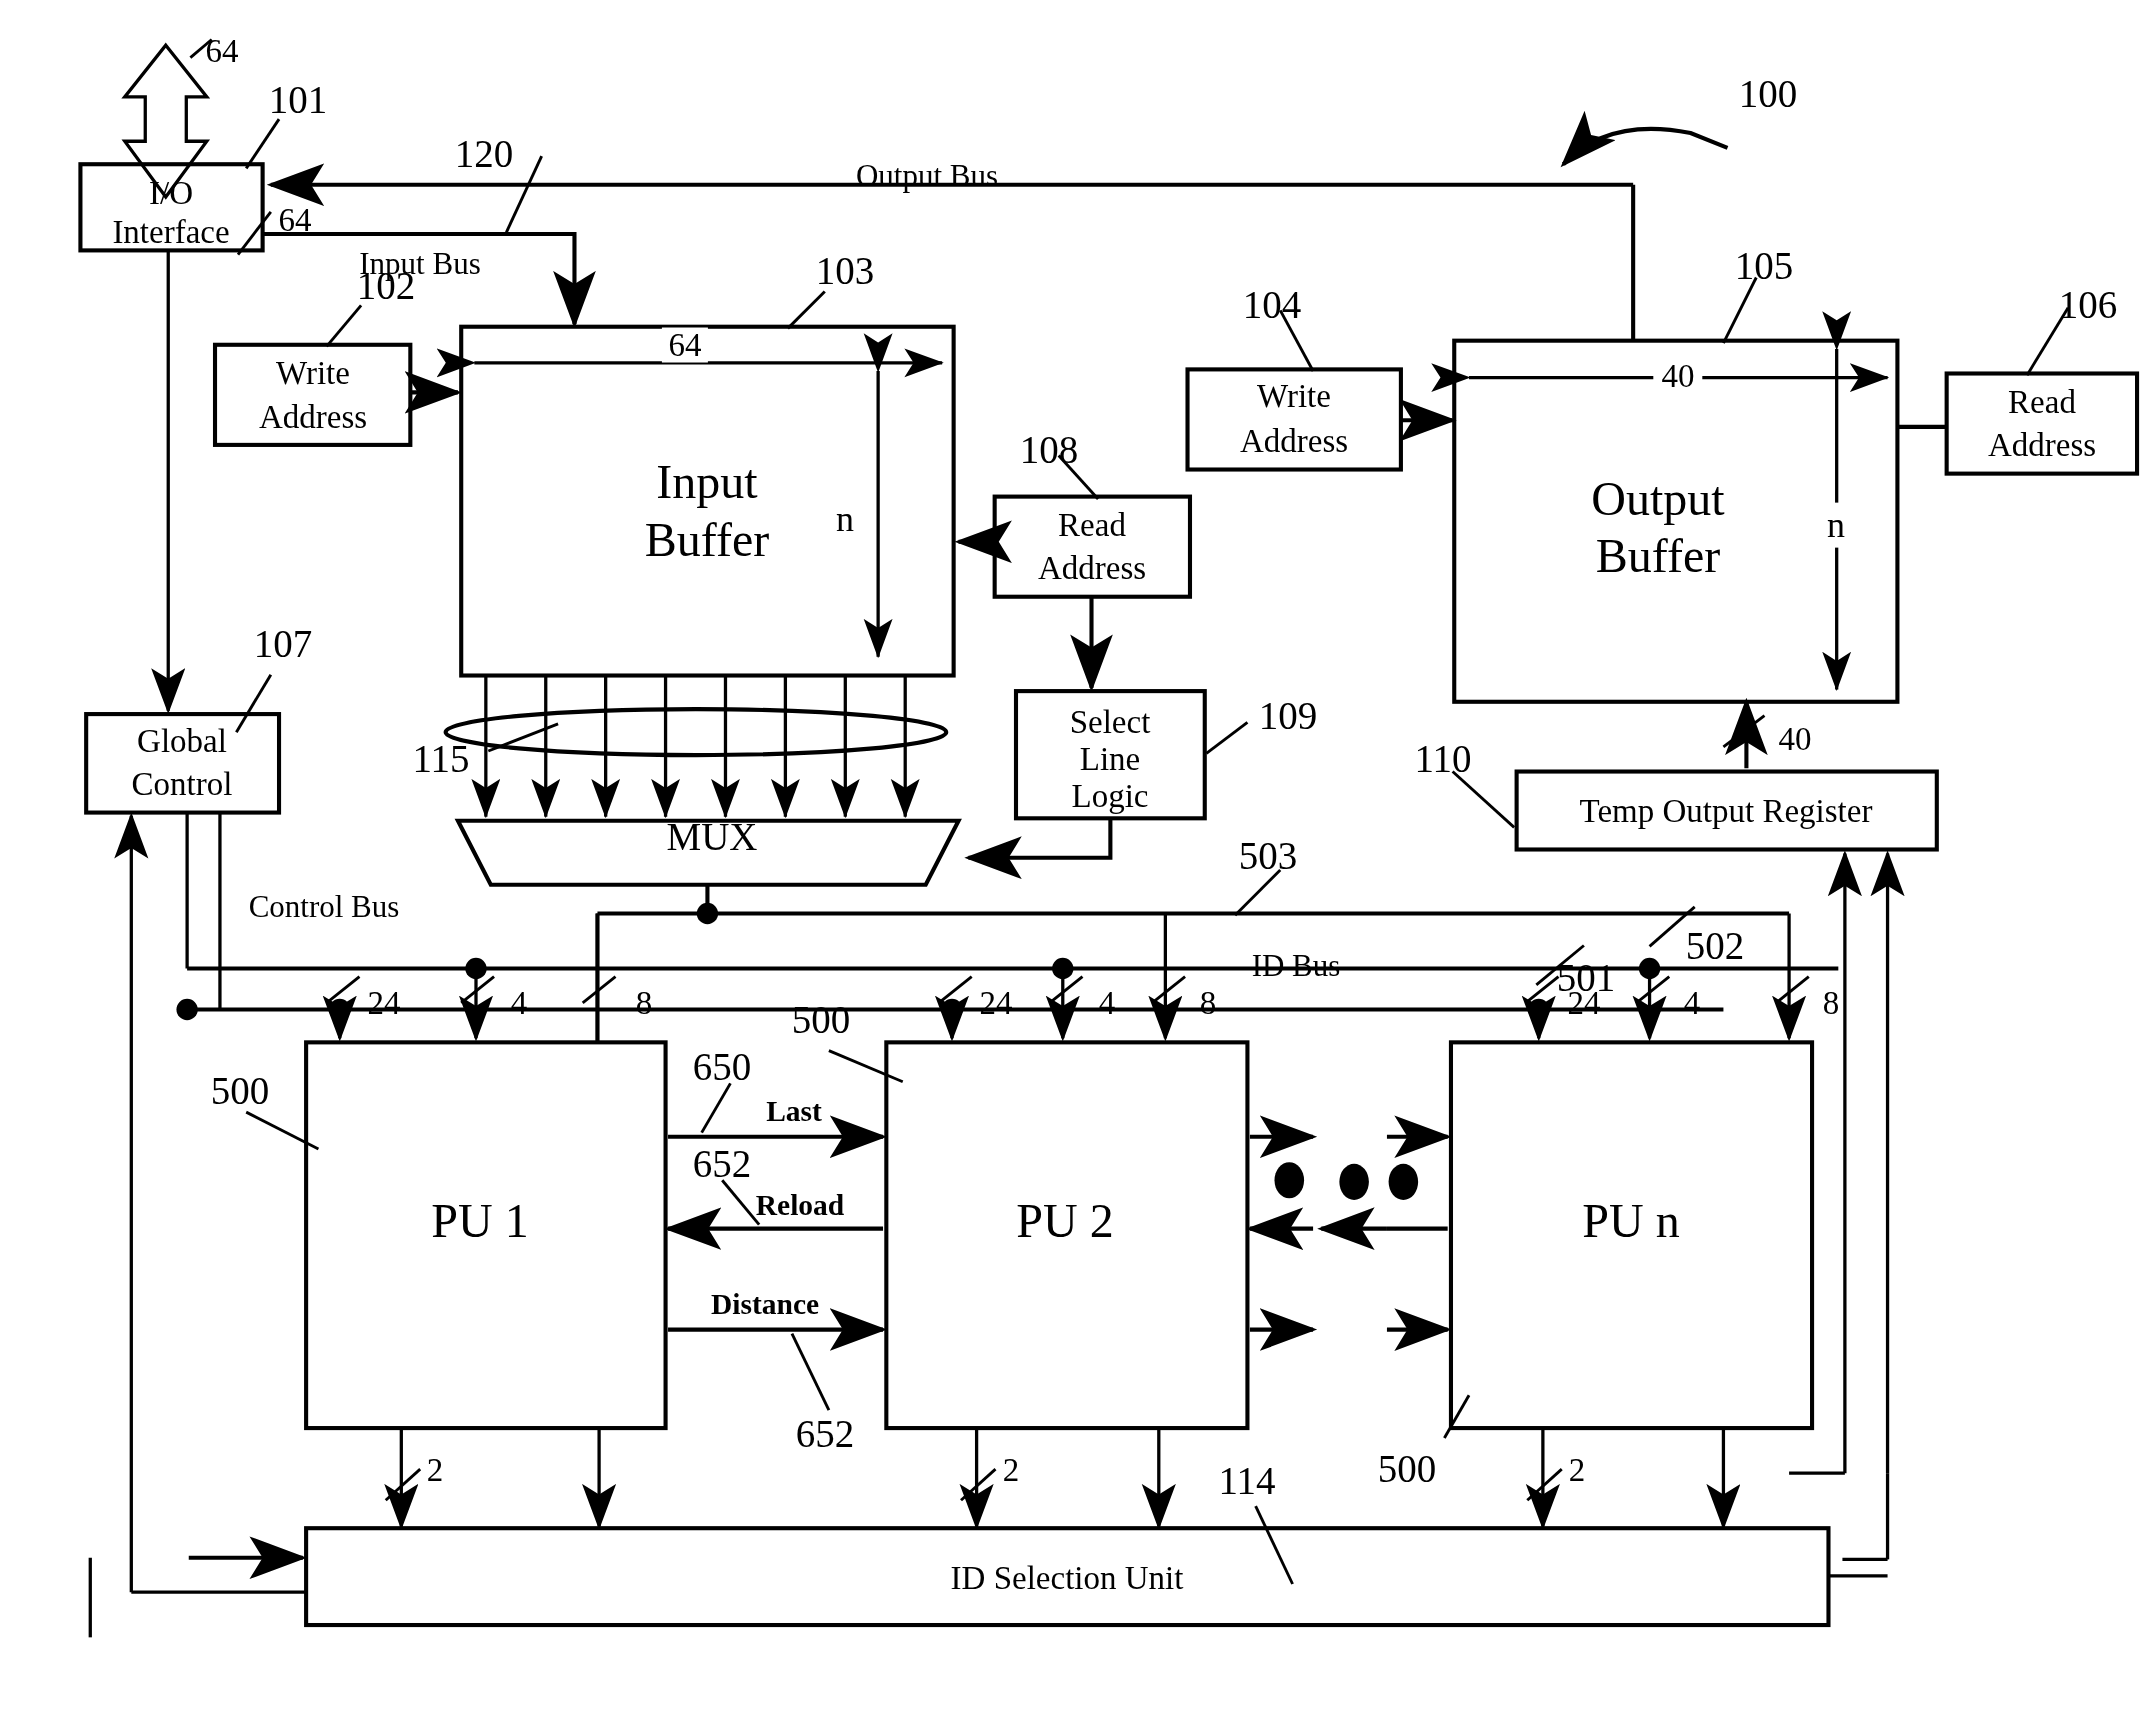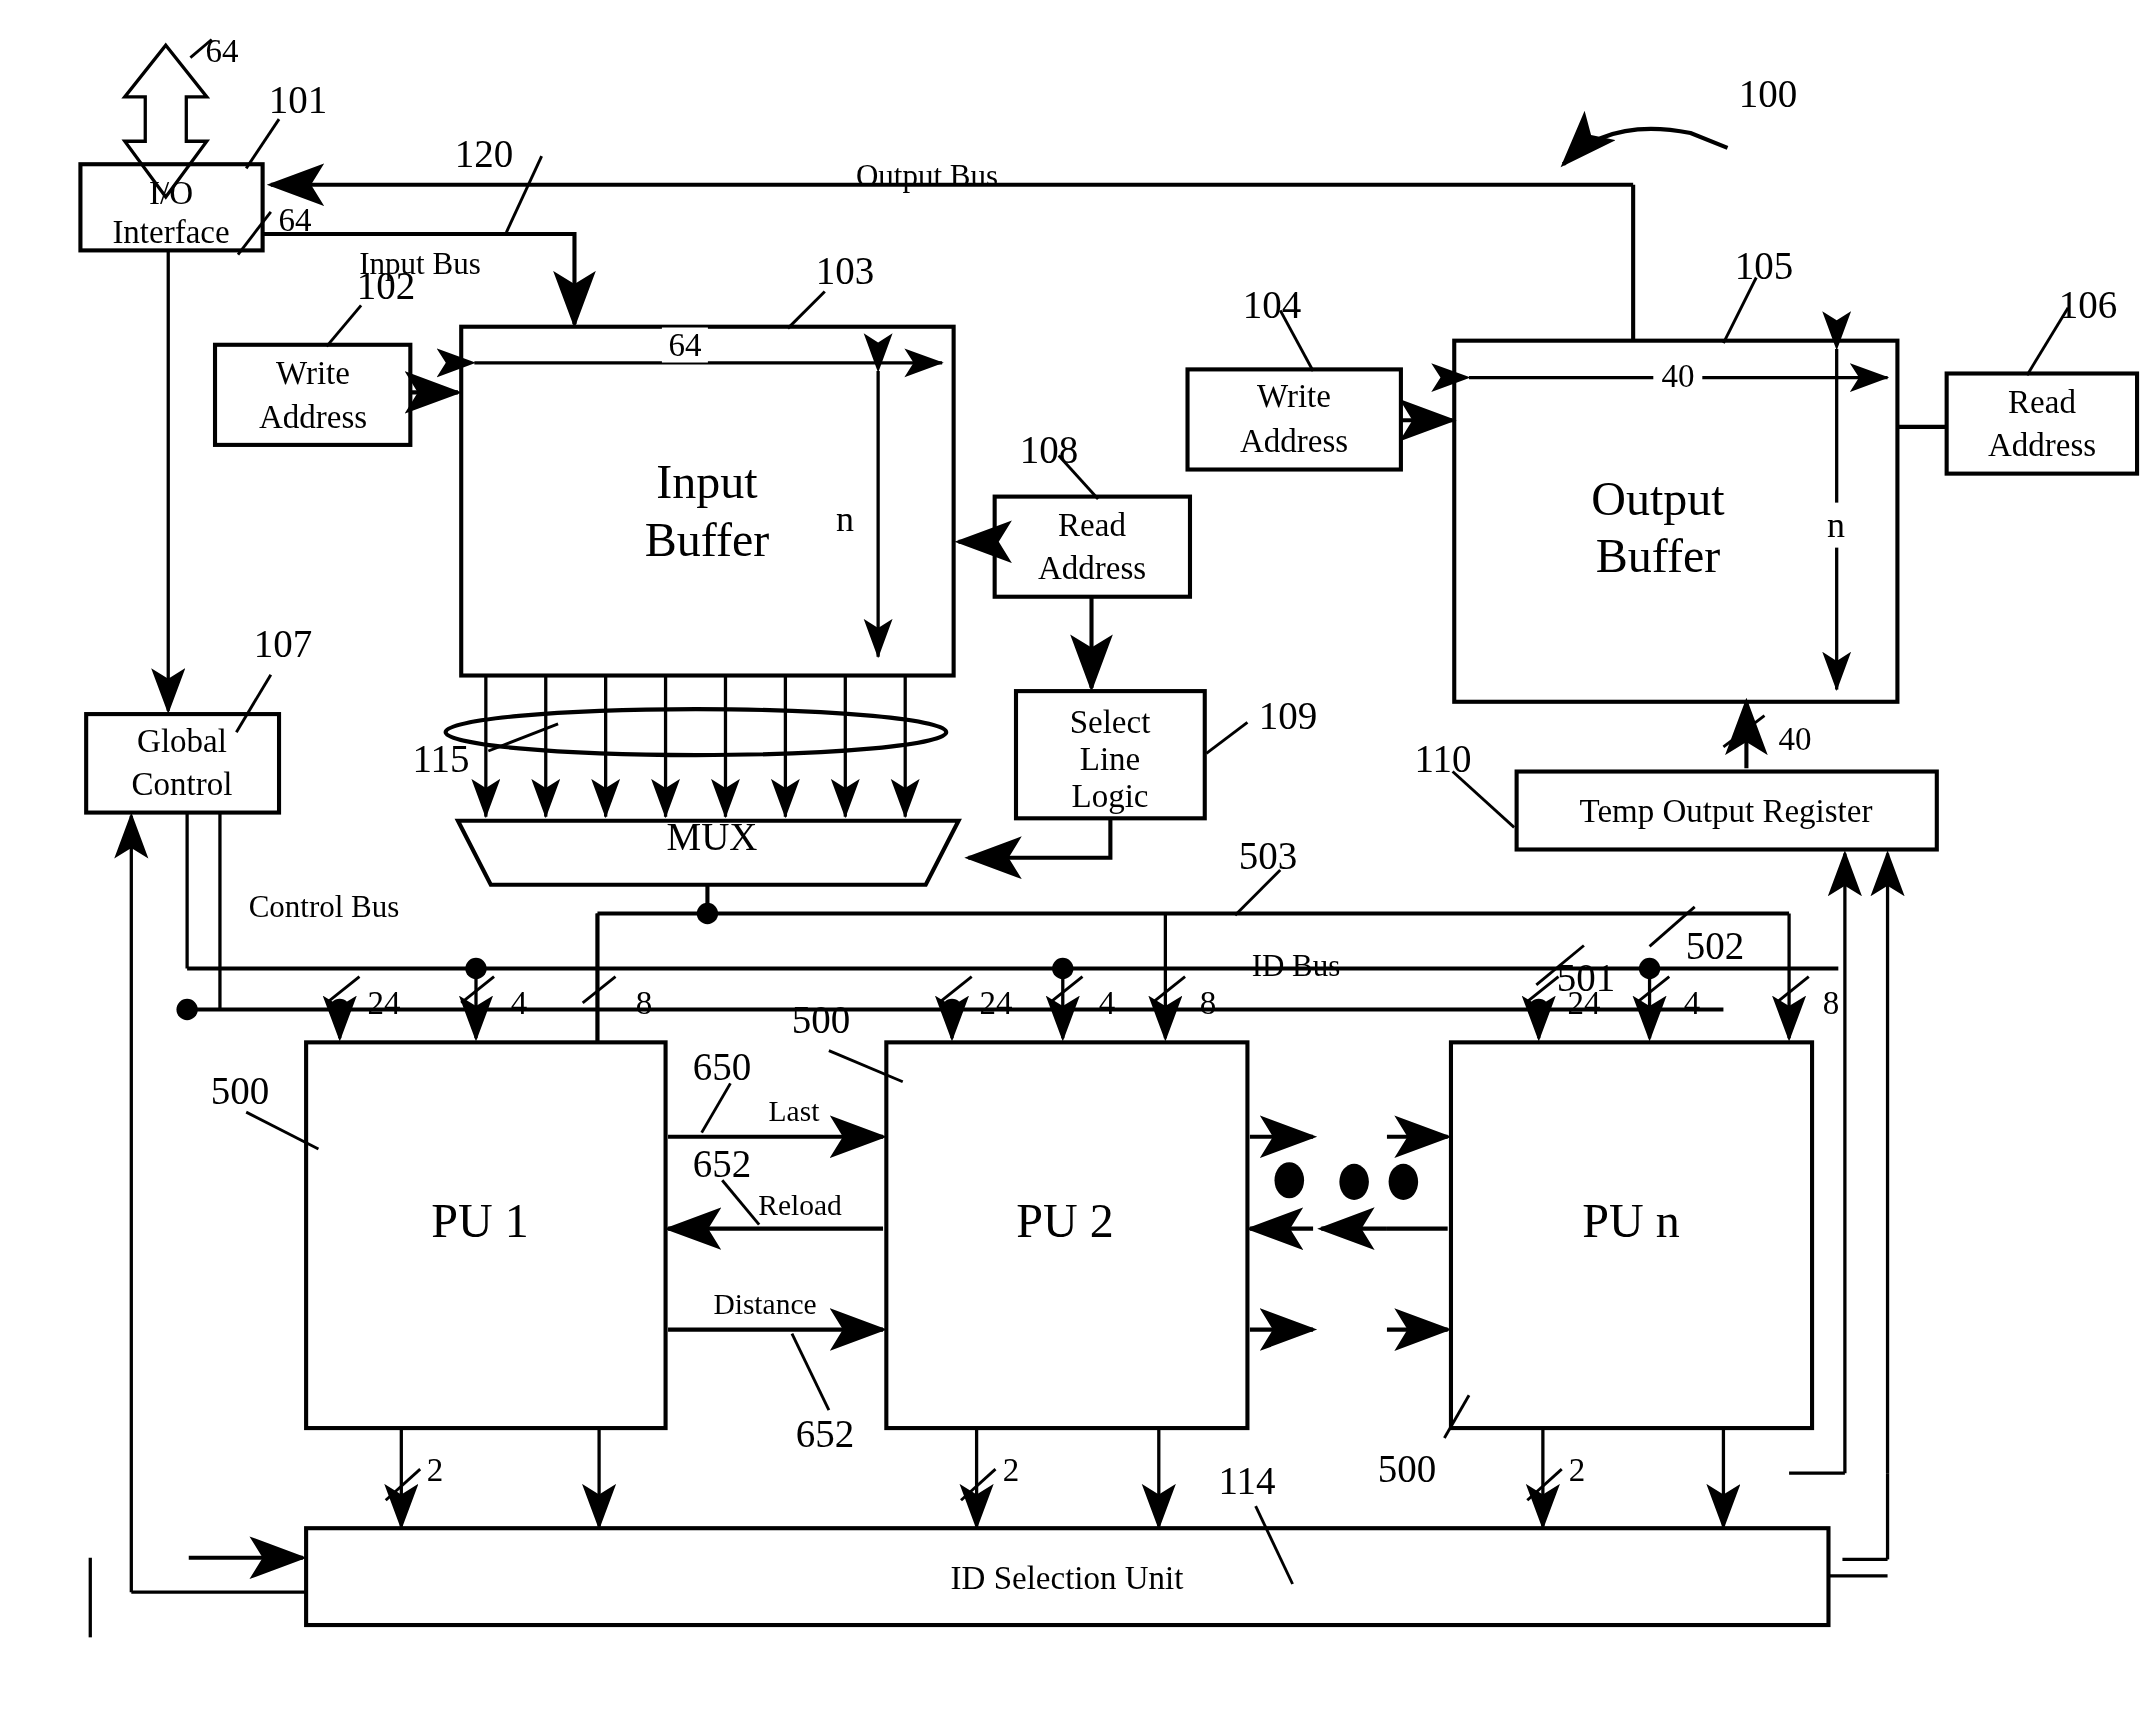--- a/index.html
+++ b/index.html
@@ -40,20 +40,21 @@
     font-size: 39px;
   }
   .busname {
     font-size: 31px;
   }
   .width-num {
     font-size: 33px;
   }
   .sig {
     font-size: 29.5px;
+    font-weight: bold;
   }
   .dim-n {
     font-size: 36px;
   }
   .ctr { transform: translate(-50%, -50%); }
 </style>
 </head>
 <body>
 
 <div id="canvas">

